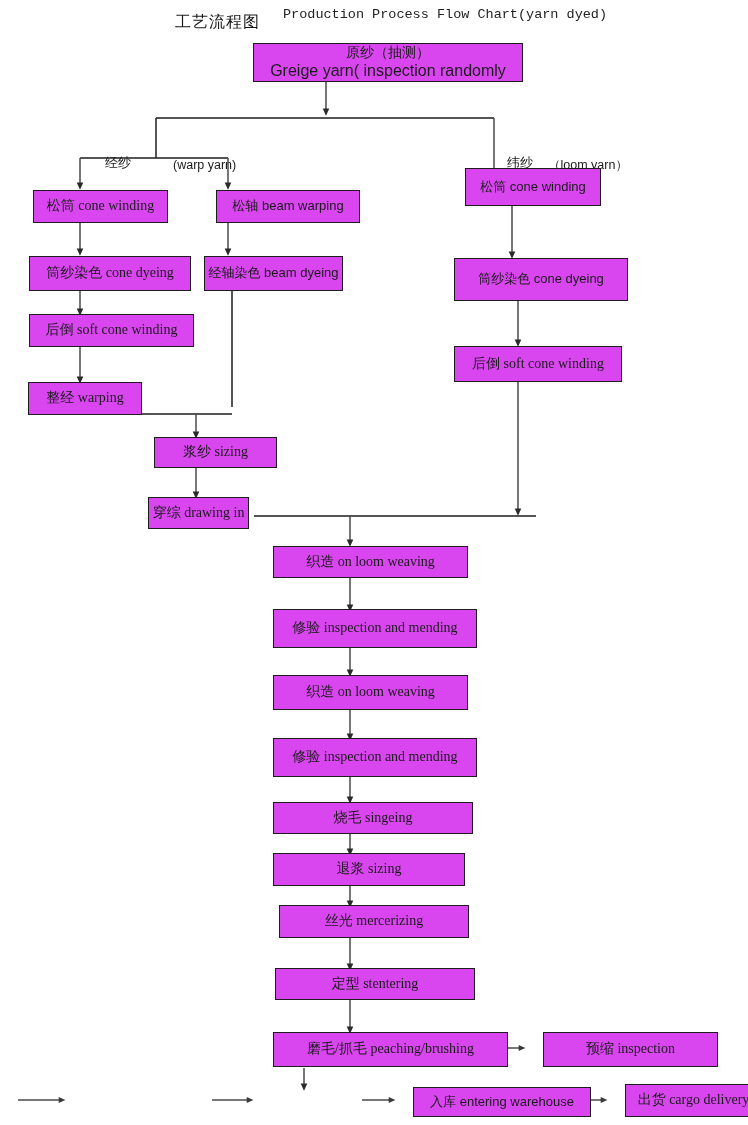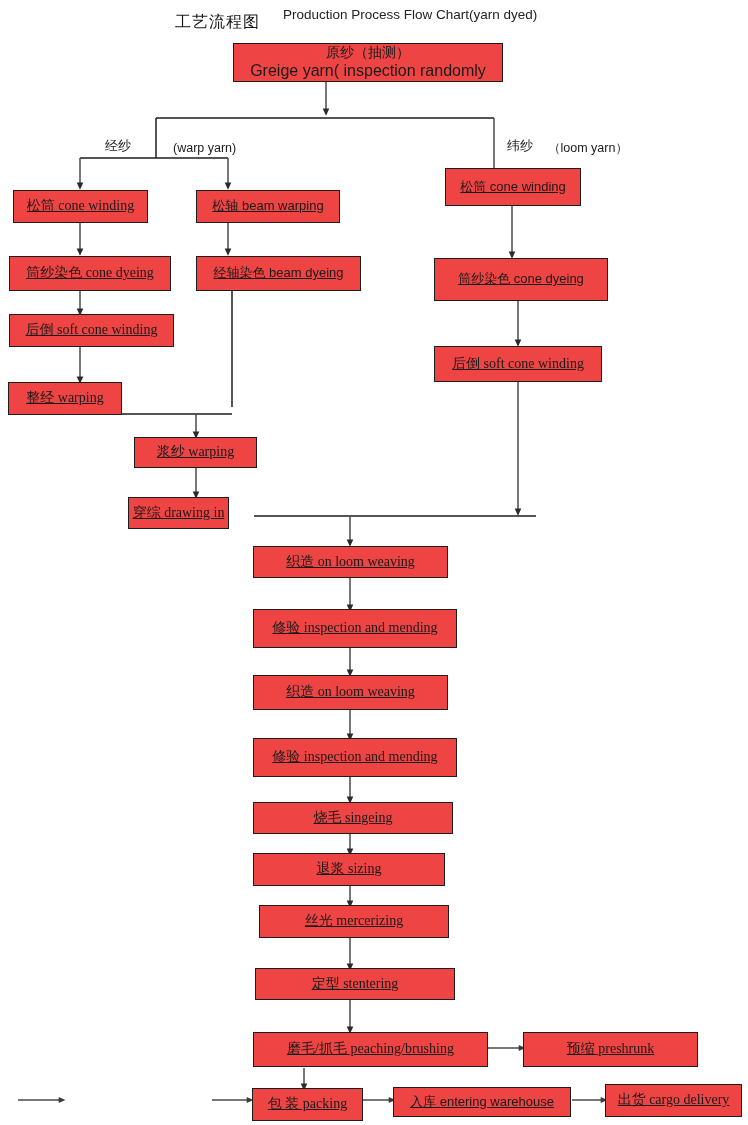--- a/index.html
+++ b/index.html
@@ -25,54 +25,55 @@
     position: absolute;
     left: 0; top: 0;
     width: 748px;
     height: 1125px;
     pointer-events: none;
   }
   .node {
     position: absolute;
     box-sizing: border-box;
     border: 1px solid #1d1d1d;
-    background: #ef4444;
+    background: #d946ef;
     display: flex;
     align-items: center;
     justify-content: center;
     text-align: center;
     line-height: 1.15;
     white-space: nowrap;
     font-size: 14px;
+    margin-left: 20px;
   }
   .node .label {
     display: inline-block;
     padding: 0 4px;
-    text-decoration: underline;
   }
   .title-zh {
     position: absolute;
     font-size: 16px;
     font-weight: 500;
     letter-spacing: 1px;
     color: #161616;
     white-space: nowrap;
   }
   .title-en {
     position: absolute;
     font-size: 13.5px;
-    font-family: Liberation Sans, sans-serif;
+    font-family: Liberation Mono, monospace;
     color: #232323;
     white-space: nowrap;
   }
   .edge-label {
     position: absolute;
     font-size: 13px;
     white-space: nowrap;
     color: #1a1a1a;
+    margin-top: 17px;
   }
   .edge-label.sans {
     font-family: "Liberation Sans", "DejaVu Sans", sans-serif;
     font-size: 12.5px;
   }
   .node.two-line {
     flex-direction: column;
     line-height: 1.22;
   }
   .node.two-line .l1 { font-size: 14px; }
@@ -183,42 +184,42 @@
   </div>
 
   <div class="node" style="left:445px; top:168px; width:136px; height:38px;">
     <span class="label mixed-sans">松筒 cone winding</span>
   </div>
 
   <div class="node" style="left:9px; top:256px; width:162px; height:35px;">
     <span class="label">筒纱染色 cone dyeing</span>
   </div>
 
-  <div class="node" style="left:196px; top:256px; width:165px; height:35px;">
+  <div class="node" style="left:184px; top:256px; width:139px; height:35px;">
     <span class="label mixed-sans">经轴染色 beam dyeing</span>
   </div>
 
   <div class="node" style="left:434px; top:258px; width:174px; height:43px;">
     <span class="label mixed-sans">筒纱染色 cone dyeing</span>
   </div>
 
   <div class="node" style="left:9px; top:314px; width:165px; height:33px;">
     <span class="label">后倒 soft cone winding</span>
   </div>
 
   <div class="node" style="left:434px; top:346px; width:168px; height:36px;">
     <span class="label">后倒 soft cone winding</span>
   </div>
 
   <div class="node" style="left:8px; top:382px; width:114px; height:33px;">
     <span class="label">整经 warping</span>
   </div>
 
   <div class="node" style="left:134px; top:437px; width:123px; height:31px;">
-    <span class="label">浆纱 warping</span>
+    <span class="label">浆纱 sizing</span>
   </div>
 
   <div class="node" style="left:128px; top:497px; width:101px; height:32px;">
     <span class="label">穿综 drawing in</span>
   </div>
 
   <div class="node" style="left:253px; top:546px; width:195px; height:32px;">
     <span class="label">织造 on loom weaving</span>
   </div>
 
@@ -248,27 +249,24 @@
 
   <div class="node" style="left:255px; top:968px; width:200px; height:32px;">
     <span class="label">定型 stentering</span>
   </div>
 
   <div class="node" style="left:253px; top:1032px; width:235px; height:35px;">
     <span class="label">磨毛/抓毛 peaching/brushing</span>
   </div>
 
   <div class="node" style="left:523px; top:1032px; width:175px; height:35px;">
-    <span class="label">预缩 preshrunk</span>
-  </div>
-
-
-  <div class="node" style="left:252px; top:1088px; width:111px; height:33px;">
-    <span class="label">包 装 packing</span>
-  </div>
+    <span class="label">预缩 inspection</span>
+  </div>
+
+
 
   <div class="node" style="left:605px; top:1084px; width:137px; height:33px;">
     <span class="label">出货 cargo delivery</span>
   </div>
 
   <div class="node" style="left:393px; top:1087px; width:178px; height:30px;">
     <span class="label mixed-sans">入库 entering warehouse</span>
   </div>
 
 </div>

